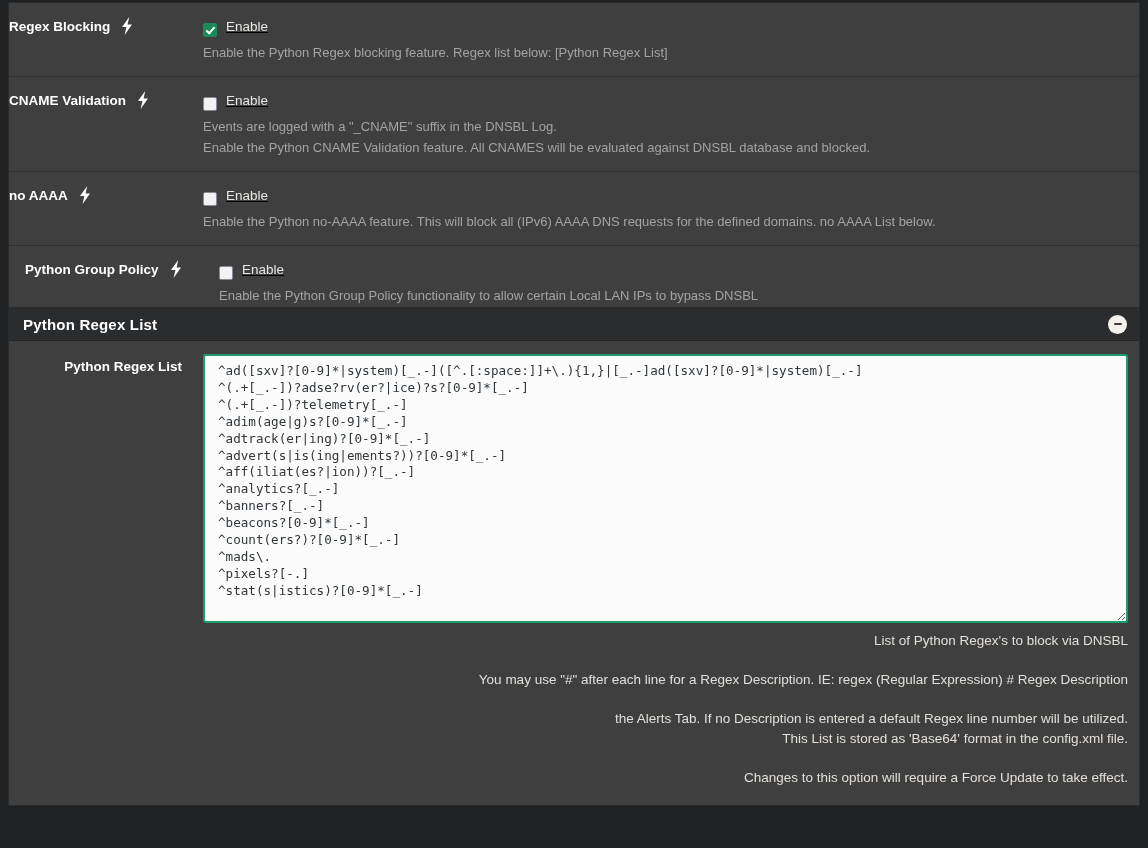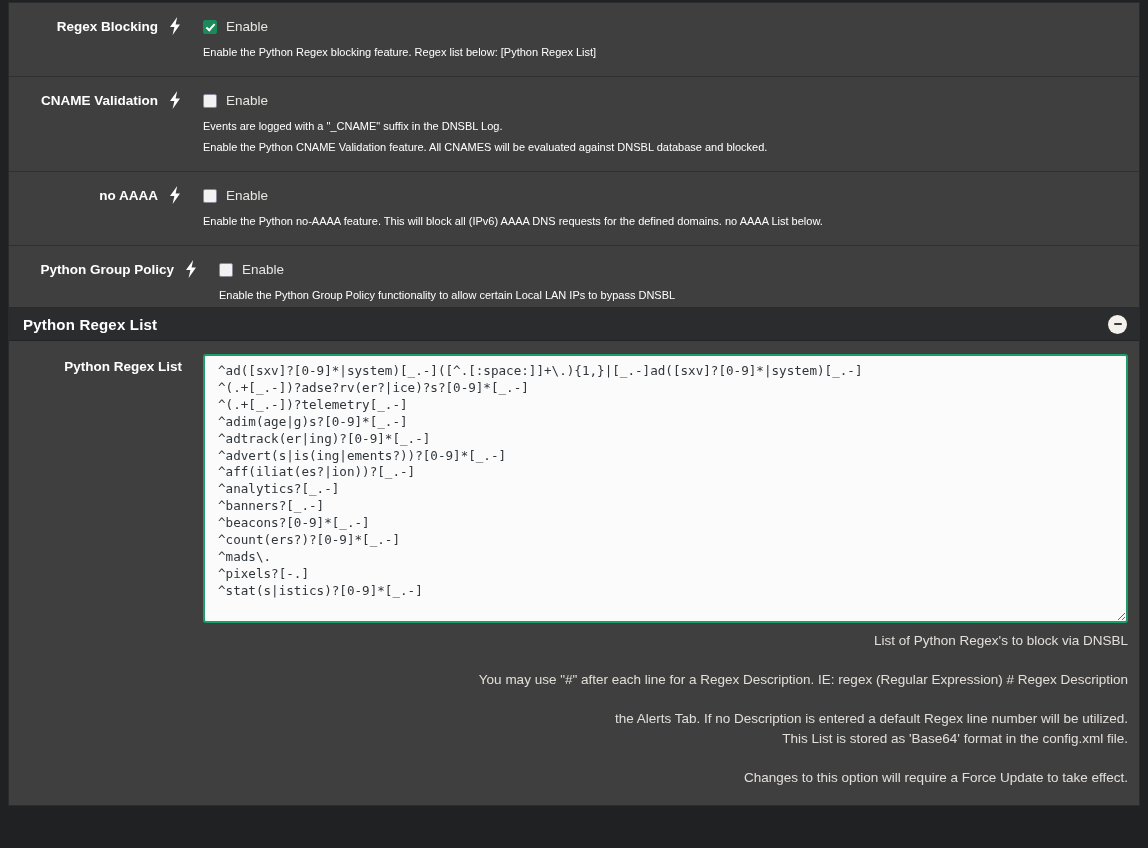--- a/index.html
+++ b/index.html
@@ -38,21 +38,21 @@
     border-bottom: 1px solid #2f3032;
     box-sizing: border-box;
   }
   .setting-row.last { border-bottom: none; margin-left: 16px; }
 
   .row-label-col {
     width: 185px;
     flex: 0 0 185px;
     display: flex;
     align-items: flex-start;
-    justify-content: flex-end;
+    justify-content: flex-start;
     padding-right: 12px;
     box-sizing: border-box;
   }
 
   .row-label {
     color: #ffffff;
     font-size: 13.5px;
     font-weight: bold;
     line-height: 20px;
     text-align: right;
@@ -70,22 +70,23 @@
   .bolt-icon svg { display: block; }
 
   .row-content-col {
     flex: 1 1 auto;
     padding-left: 9px;
     box-sizing: border-box;
   }
 
   .checkbox-line {
     display: flex;
-    align-items: center;
+    align-items: flex-end;
     height: 20px;
+    text-decoration: underline;
   }
 
   .checkbox {
     width: 14px;
     height: 14px;
     box-sizing: border-box;
     border: 1px solid #8a8799;
     background: #f2f2f2;
     border-radius: 2px;
     position: relative;
@@ -108,22 +109,22 @@
   }
 
   .checkbox-label {
     color: #e8e6e3;
     font-size: 13.5px;
     margin-left: 9px;
     line-height: 20px;
   }
 
   .row-desc {
-    color: #ffffff;
-    font-size: 11px;
+    color: #a3a3a3;
+    font-size: 13px;
     line-height: 21px;
     margin-top: 5px;
     max-width: 940px;
   }
   .row-desc div { white-space: nowrap; }
 
   
   .regex-panel {
     position: absolute;
     left: 8px;

